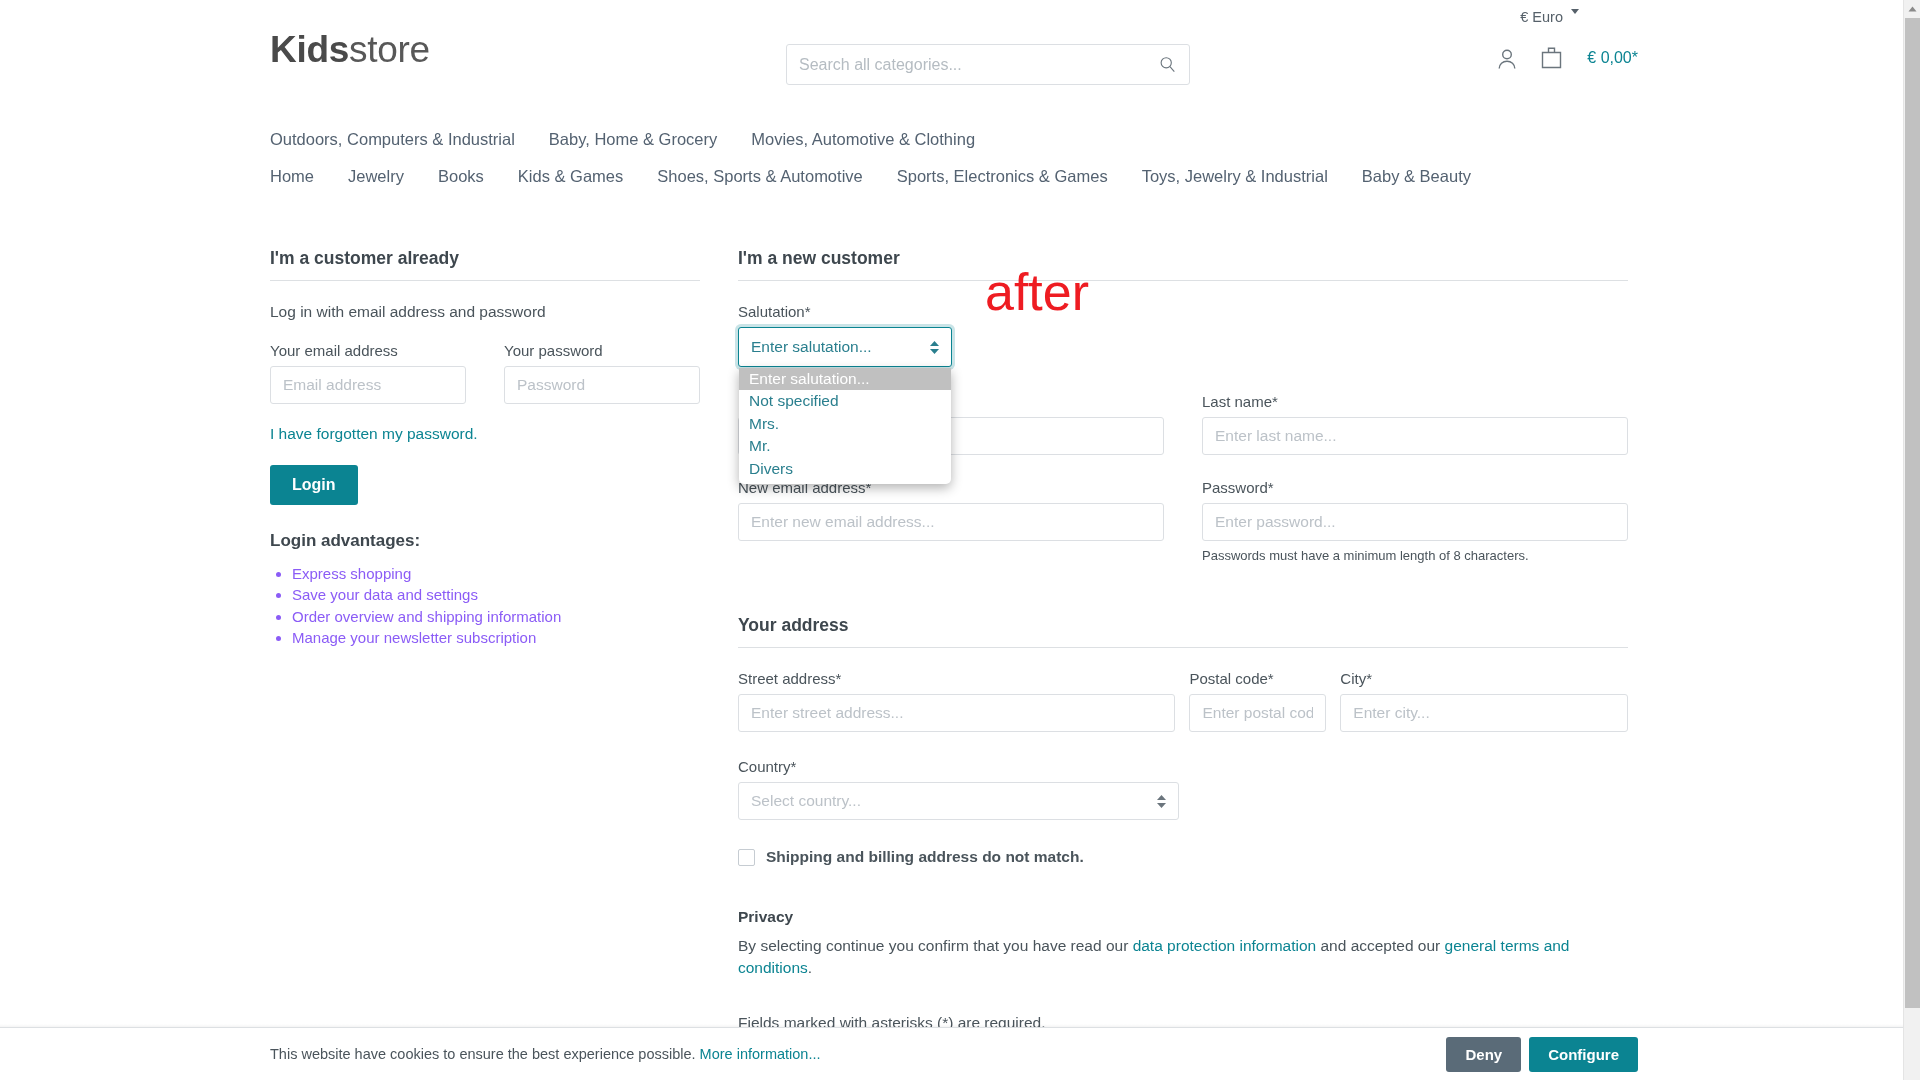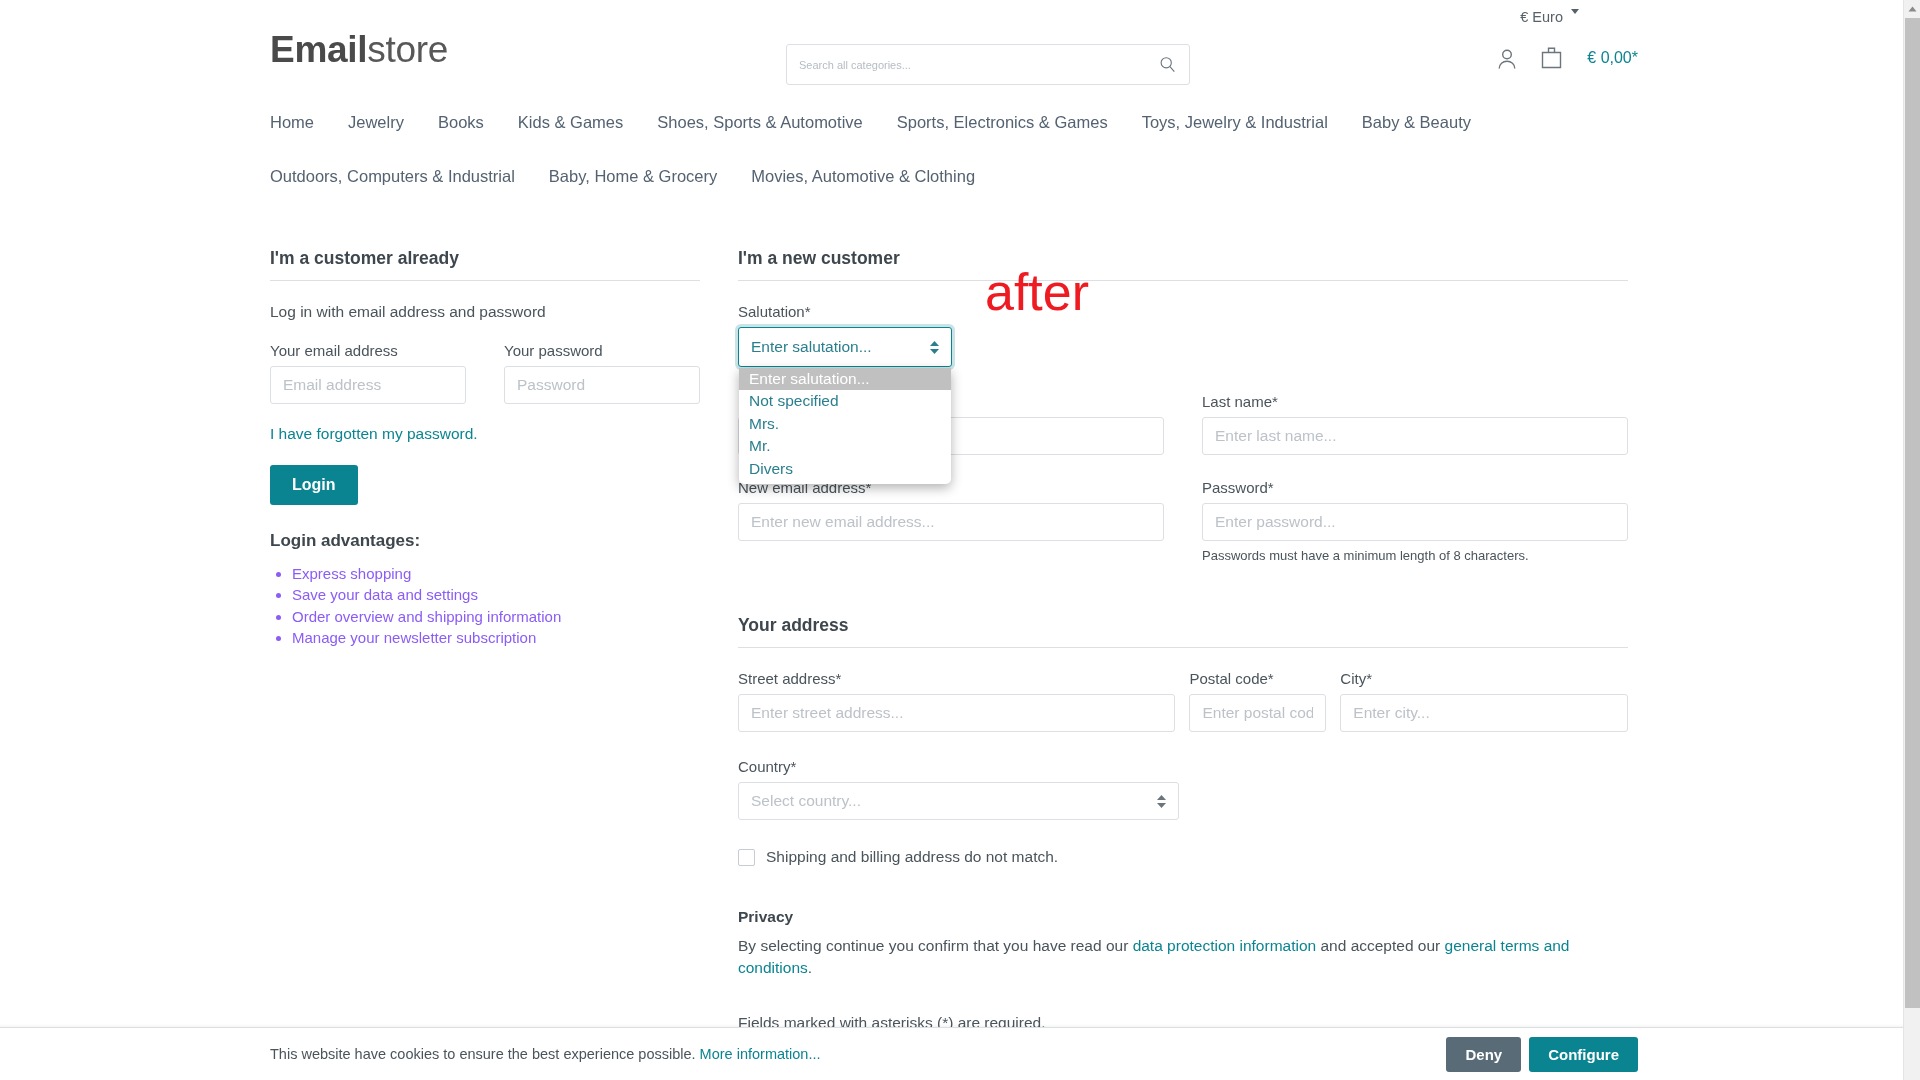--- a/index.html
+++ b/index.html
@@ -79,21 +79,21 @@
     border: 1px solid #dcdfe3;
     border-radius: 3px;
     background: #fff;
     display: flex; align-items: center;
   }
   .searchwrap input {
     flex: 1;
     border: none; outline: none;
     height: 39px;
     padding: 0 12px;
-    font-size: 11px;
+    font-size: 16px;
     color: #a21caf;
     font-family: "Liberation Sans", sans-serif;
     background: transparent;
   }
   .searchwrap input::placeholder { color: #b5bcc2; }
   .search-btn {
     width: 44px; height: 39px;
     display: flex; align-items: center; justify-content: center;
     background: transparent; border: none; cursor: pointer;
   }
@@ -254,21 +254,21 @@
 
   .checkrow {
     display: flex; align-items: center; gap: 11px;
     margin-top: 28px;
   }
   .checkbox {
     width: 17px; height: 17px;
     border: 1px solid #c6ccd2; border-radius: 2px;
     background: #fff; cursor: pointer; flex: none;
   }
-  .checkrow span { font-size: 15.5px; color: #4a545b; }
+  .checkrow span { font-size: 15.5px; color: #4a545b; font-weight: bold; }
 
   .privacy-title { font-size: 15.5px; font-weight: bold; color: #3e474e; margin-top: 42px; }
   .privacy-text { font-size: 15.5px; color: #4a545b; margin-top: 9px; line-height: 1.4; }
   .asterisk-note { font-size: 15.5px; color: #4a545b; margin-top: 36px; }
 
   .continue-row { display: flex; justify-content: flex-end; margin-top: 30px; }
   .btn-continue { font-size: 16.5px; padding: 13px 25px; }
 
   
   .cookiebar {
@@ -301,21 +301,21 @@
 
   <div class="topbar">
     <div class="currency">
       <span>€ Euro</span>
       <span class="caret-down"></span>
     </div>
   </div>
 
   <div class="header">
     <div class="logo">
-      <span class="b">Email</span><span class="l">store</span>
+      <span class="b">Kids</span><span class="l">store</span>
     </div>
 
     <div class="searchwrap">
       <input class="inp-search" type="text" placeholder="Search all categories..." style="">
       <button class="search-btn">
         <svg width="17" height="17" viewBox="0 0 20 20">
           <circle cx="8.5" cy="8" r="6" fill="none" stroke="#6b757d" stroke-width="1.3"></circle>
           <line x1="12.9" y1="12.5" x2="18" y2="18.5" stroke="#6b757d" stroke-width="1.3"></line>
         </svg>
       </button>
@@ -332,34 +332,34 @@
         <svg width="23" height="24" viewBox="0 0 23 24">
           <path d="M2.5 6.5h18v15h-18z" fill="none" stroke="#6b757d" stroke-width="1.4"></path>
           <path d="M8.5 6.5V2.2h6v4.3" fill="none" stroke="#6b757d" stroke-width="1.4"></path>
         </svg>
       </span>
       <span class="cart-total">€ 0,00*</span>
     </div>
   </div>
 
   <nav class="nav">
+    <div class="nav-row second">
+      <span class="nav-item">Outdoors, Computers &amp; Industrial</span>
+      <span class="nav-item">Baby, Home &amp; Grocery</span>
+      <span class="nav-item">Movies, Automotive &amp; Clothing</span>
+    </div>
     <div class="nav-row">
       <span class="nav-item">Home</span>
       <span class="nav-item">Jewelry</span>
       <span class="nav-item">Books</span>
       <span class="nav-item">Kids &amp; Games</span>
       <span class="nav-item">Shoes, Sports &amp; Automotive</span>
       <span class="nav-item">Sports, Electronics &amp; Games</span>
       <span class="nav-item">Toys, Jewelry &amp; Industrial</span>
       <span class="nav-item">Baby &amp; Beauty</span>
-    </div>
-    <div class="nav-row second">
-      <span class="nav-item">Outdoors, Computers &amp; Industrial</span>
-      <span class="nav-item">Baby, Home &amp; Grocery</span>
-      <span class="nav-item">Movies, Automotive &amp; Clothing</span>
     </div>
   </nav>
 
   <div class="main">
     <div class="cols">
 
       <div class="col-left">
         <div class="sec-title">I'm a customer already</div>
         <div class="rule"></div>
 

